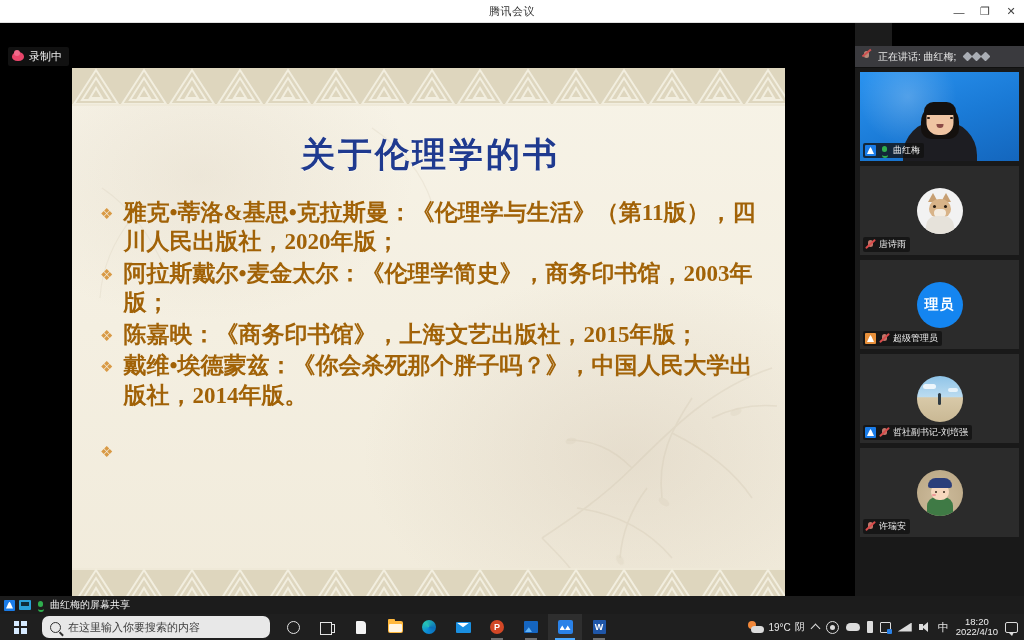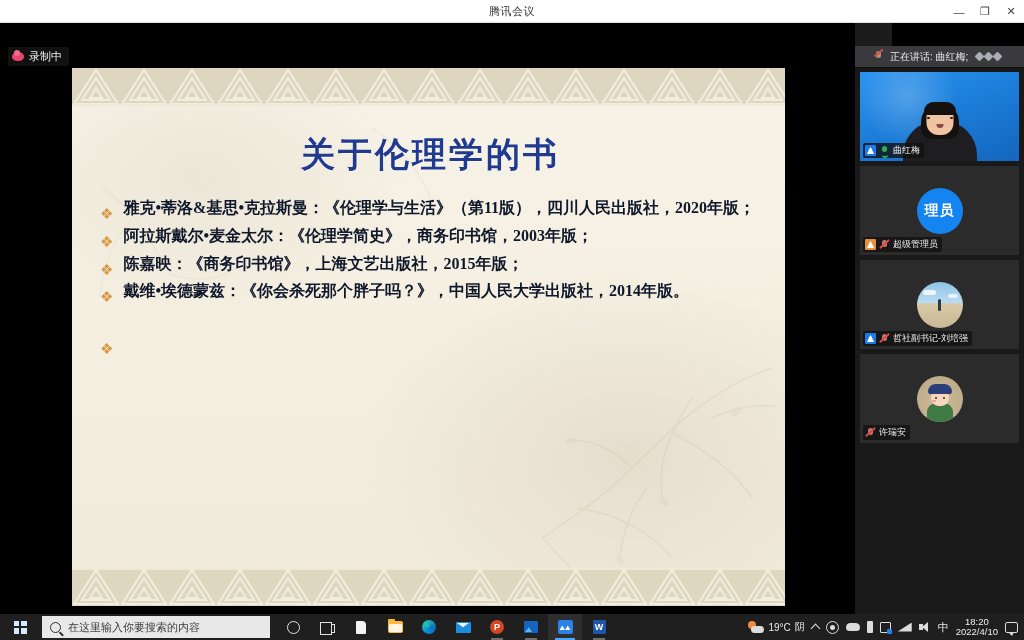--- a/index.html
+++ b/index.html
@@ -92,40 +92,40 @@
   ul.bullets li {
     display: flex; align-items: flex-start; gap: 10px;
     margin-bottom: 2px;
   }
   .bullet-mark {
     font-size: 15px; line-height: 1.25; color: #d99a45; flex: 0 0 auto;
     padding-top: 7px;
   }
   .bullet-text {
     font-family: "Liberation Serif", "DejaVu Serif", serif;
-    font-size: 16px; font-weight: 700; line-height: 1.28;
-    color: #0f172a; letter-spacing: 0px;
+    font-size: 23px; font-weight: 700; line-height: 1.28;
+    color: #a16207; letter-spacing: 0px;
   }
   .en-block { margin-top: 26px; padding-left: 6px; }
   .en-line { display: flex; align-items: flex-start; gap: 10px; }
   .en-text {
     font-family: "Liberation Serif", "DejaVu Serif", serif;
     font-size: 21px; color: #c42033; line-height: 1.45;
   }
   .en-line.indent { padding-left: 25px; }
 
   
   .panel {
     position: absolute; left: 855px; top: 23px; width: 169px; height: 573px;
     background: #191919;
     padding: 0;
   }
   .speaking-bar {
     height: 22px; background: #3a3a3e;
-    display: flex; align-items: center; gap: 6px; padding: 0 18px;
+    display: flex; align-items: center; gap: 6px; padding: 0 6px;
     border-bottom: 1px solid #101010;
     position: relative;
   }
   .speaking-text { color: #e9e9e9; font-size: 10px; white-space: nowrap; }
   .wave { display: flex; gap: 2px; margin-left: 2px; }
   .wave i { display:block; width:7px; height:7px; background:#cfd4dc; transform: rotate(45deg); border-radius:1px; opacity:.75;}
   .mic-mini { width:11px; height:11px; position:relative; flex:0 0 auto;}
   .mic-mini:before{content:""; position:absolute; left:3px; top:0; width:5px; height:7px; border-radius:3px; background:#b98b7a;}
   .mic-mini:after{content:""; position:absolute; left:0; top:1px; width:11px; height:1.5px; background:#d05050; transform: rotate(-40deg);}
 
@@ -233,21 +233,21 @@
   
   .taskbar {
     position: absolute; left: 0; top: 614px; width: 1024px; height: 26px;
     background: #1f1f1f; display: flex; align-items: center;
   }
   .start-btn { width: 40px; height: 26px; display:flex; align-items:center; justify-content:center; }
   .winlogo { width:13px; height:13px; display:grid; grid-template-columns:1fr 1fr; grid-template-rows:1fr 1fr; gap:1.5px;}
   .winlogo i { background:#d6eaff; display:block; }
   .search-box {
     width: 228px; height: 22px; background: #e8e8e8; margin-left: 2px;
-    display: flex; align-items: center; gap: 7px; padding: 0 8px;
+    display: flex; align-items: center; gap: 7px; padding: 0 8px; border-radius: 7px;
   }
   .search-ico { width:11px; height:11px; border:1.5px solid #303030; border-radius:50%; position:relative; flex:0 0 auto;}
   .search-ico:after{content:""; position:absolute; right:-4px; bottom:-3px; width:5px; height:1.5px; background:#303030; transform:rotate(45deg);}
   .search-ph { font-size: 11px; color: #3c3c3c; white-space: nowrap; }
 
   .tb-icons { display: flex; align-items: center; gap: 0; margin-left: 6px; }
   .tb-item { width: 34px; height: 26px; display:flex; align-items:center; justify-content:center; position: relative; }
   .tb-item.active { background:#2e2e2e; }
   .tb-item.active:after { content:""; position:absolute; left:7px; right:7px; bottom:0; height:2px; background:#4aa8ff;}
   .tb-item.open:after { content:""; position:absolute; left:11px; right:11px; bottom:0; height:2px; background:#6f6f6f;}
@@ -462,20 +462,37 @@
             <div class="eye r"></div>
             <div class="mouth"></div>
           </div>
           <div class="tile-label">
             <span class="ico host"></span>
             <span class="mic-on"></span>
             <span class="name">曲红梅</span>
           </div>
         </div>
 
+        <div class="tile">
+          <div class="avatar cat">
+            <div class="cat-art">
+              <span class="earL"></span>
+                <span class="earR"></span>
+              <span class="head"></span>
+                <span class="snout"></span>
+              <span class="eyeL"></span>
+                <span class="eyeR"></span>
+              <span class="bodyc"></span>
+            </div>
+          </div>
+          <div class="tile-label">
+            <span class="mic-off"></span>
+            <span class="name">唐诗雨</span>
+          </div>
+        </div>
 
         <div class="tile">
           <div class="avatar initials">理员</div>
           <div class="tile-label">
             <span class="ico orange"></span>
             <span class="mic-off"></span>
             <span class="name">超级管理员</span>
           </div>
         </div>
 
@@ -509,20 +526,26 @@
           <div class="tile-label">
             <span class="mic-off"></span>
             <span class="name">许瑞安</span>
           </div>
         </div>
 
       </div>
     </div>
   </div>
 
+  <div class="share-bar">
+    <span class="ico host"></span>
+    <span class="screen-ico"></span>
+    <span class="mic-on"></span>
+    <span class="name">曲红梅的屏幕共享</span>
+  </div>
 
   <div class="taskbar">
     <div class="start-btn">
       <span class="winlogo">
           <i></i>
           <i></i>
           <i></i>
           <i></i>
         </span>
     </div>

